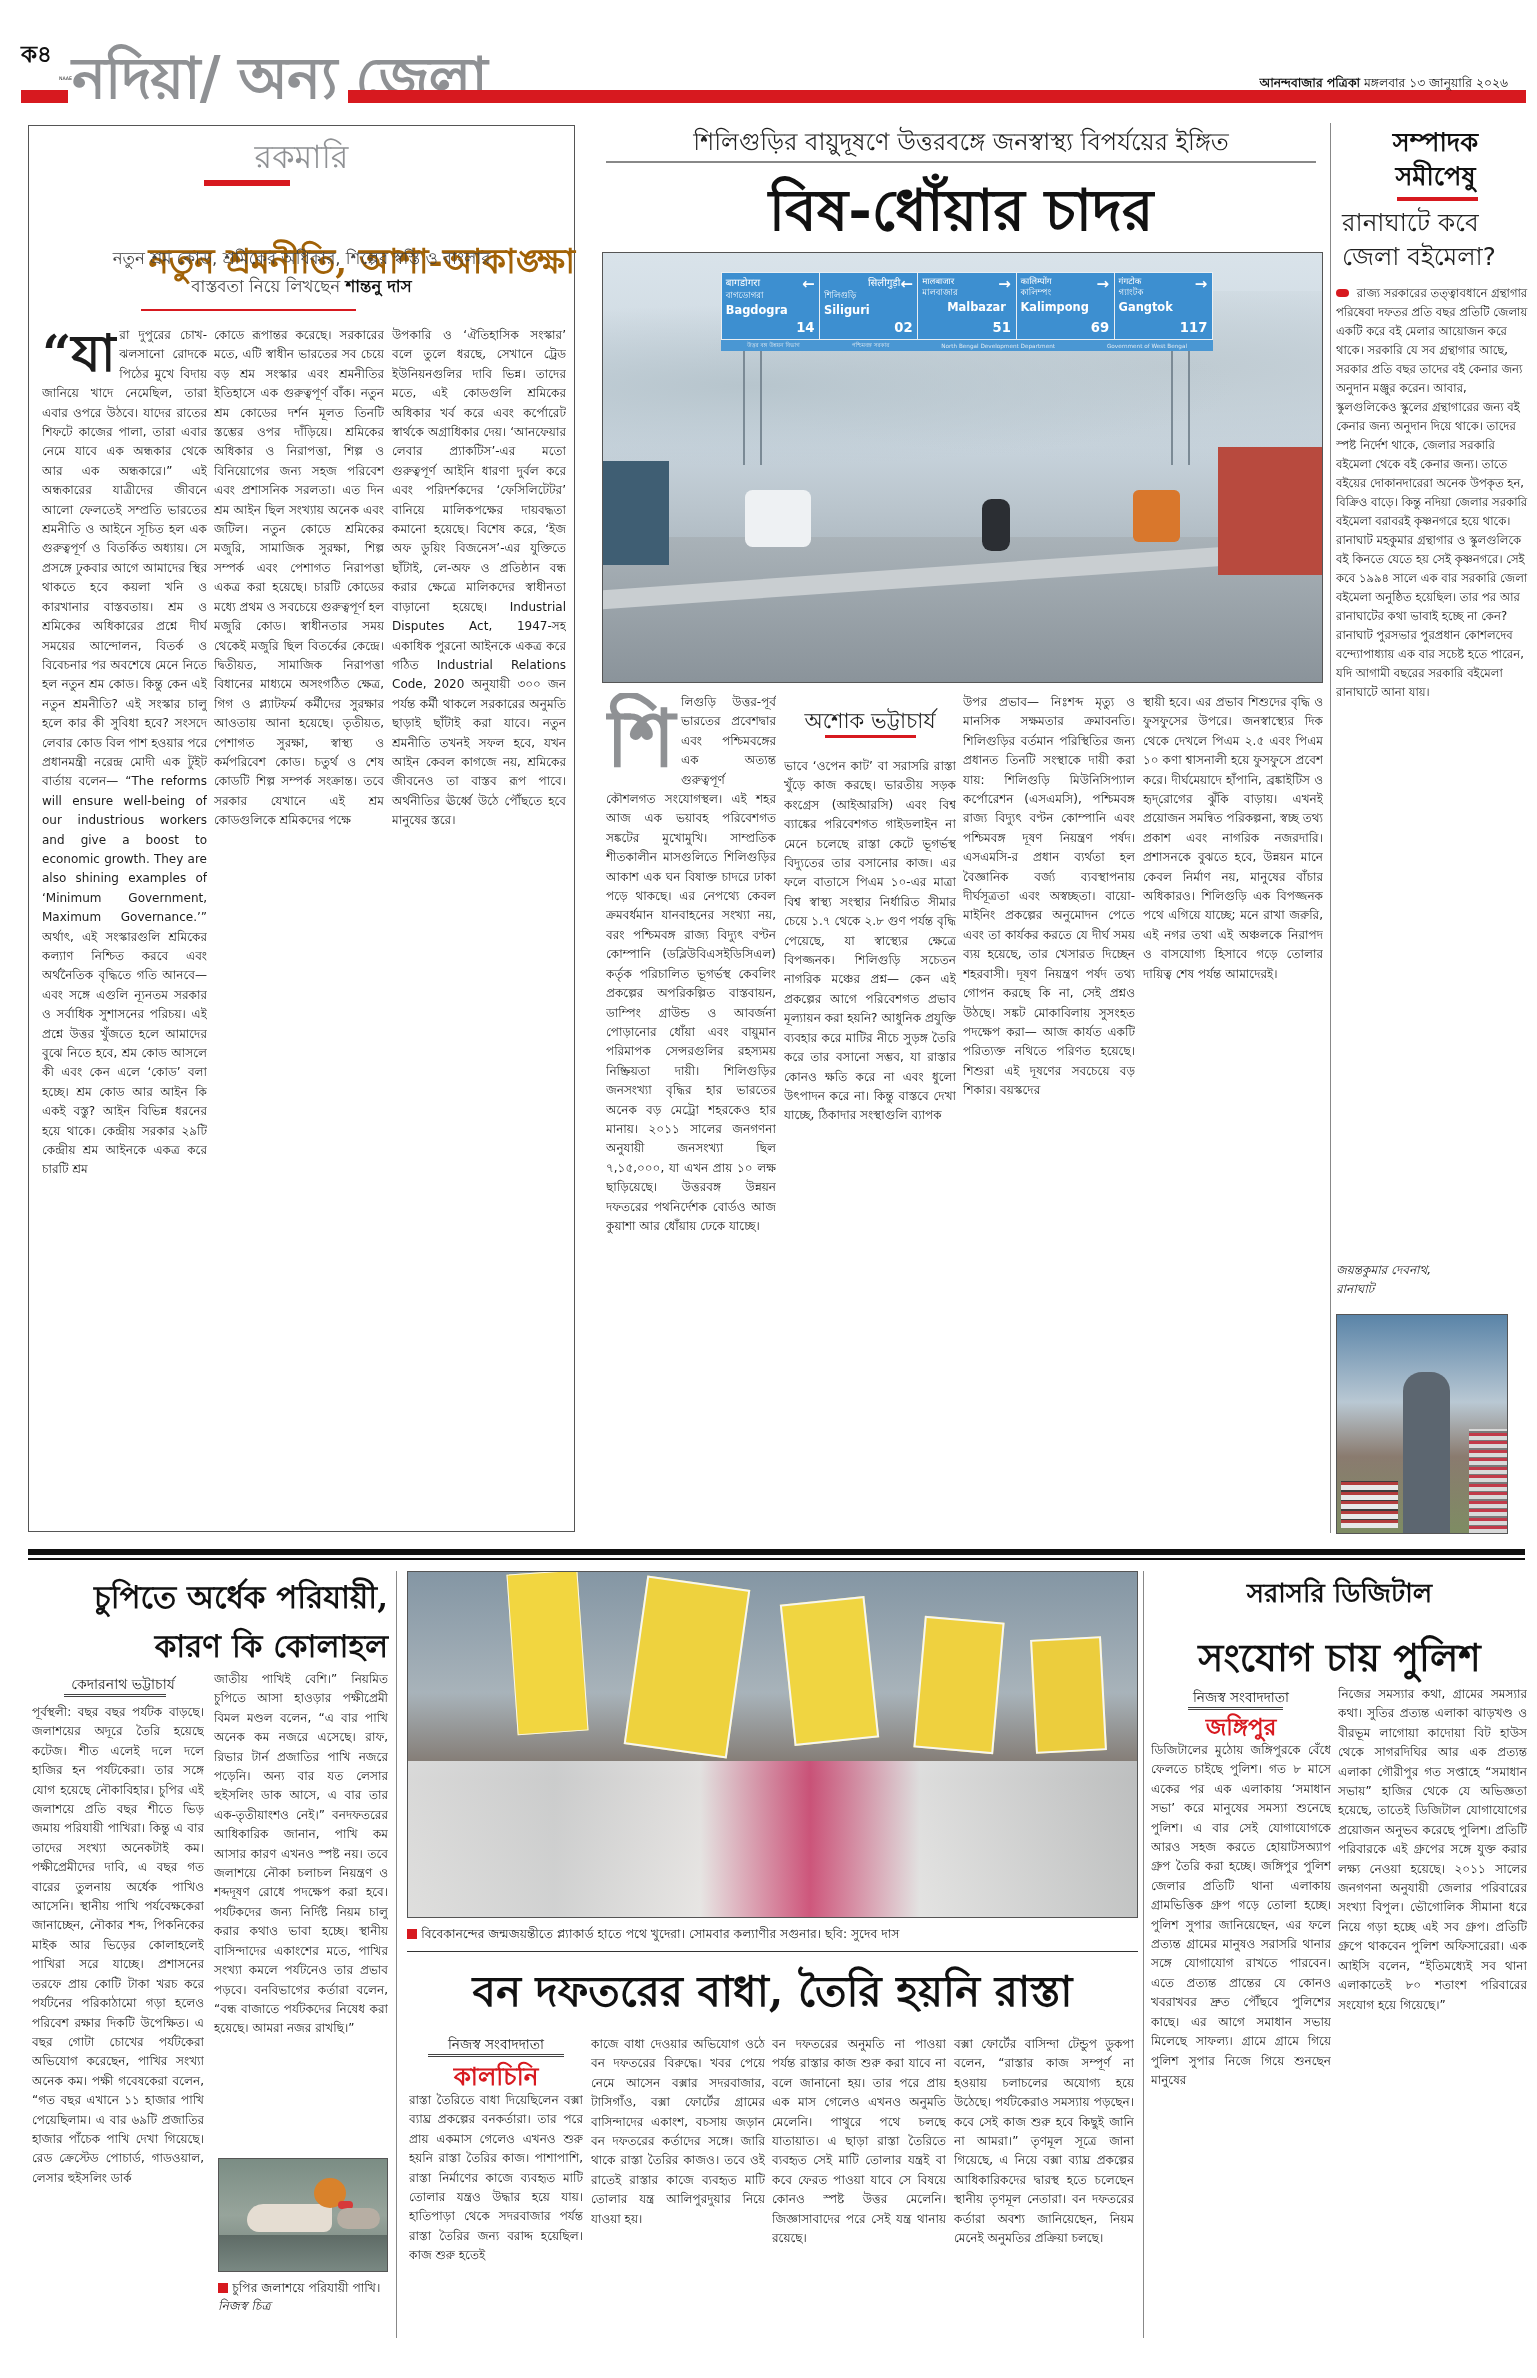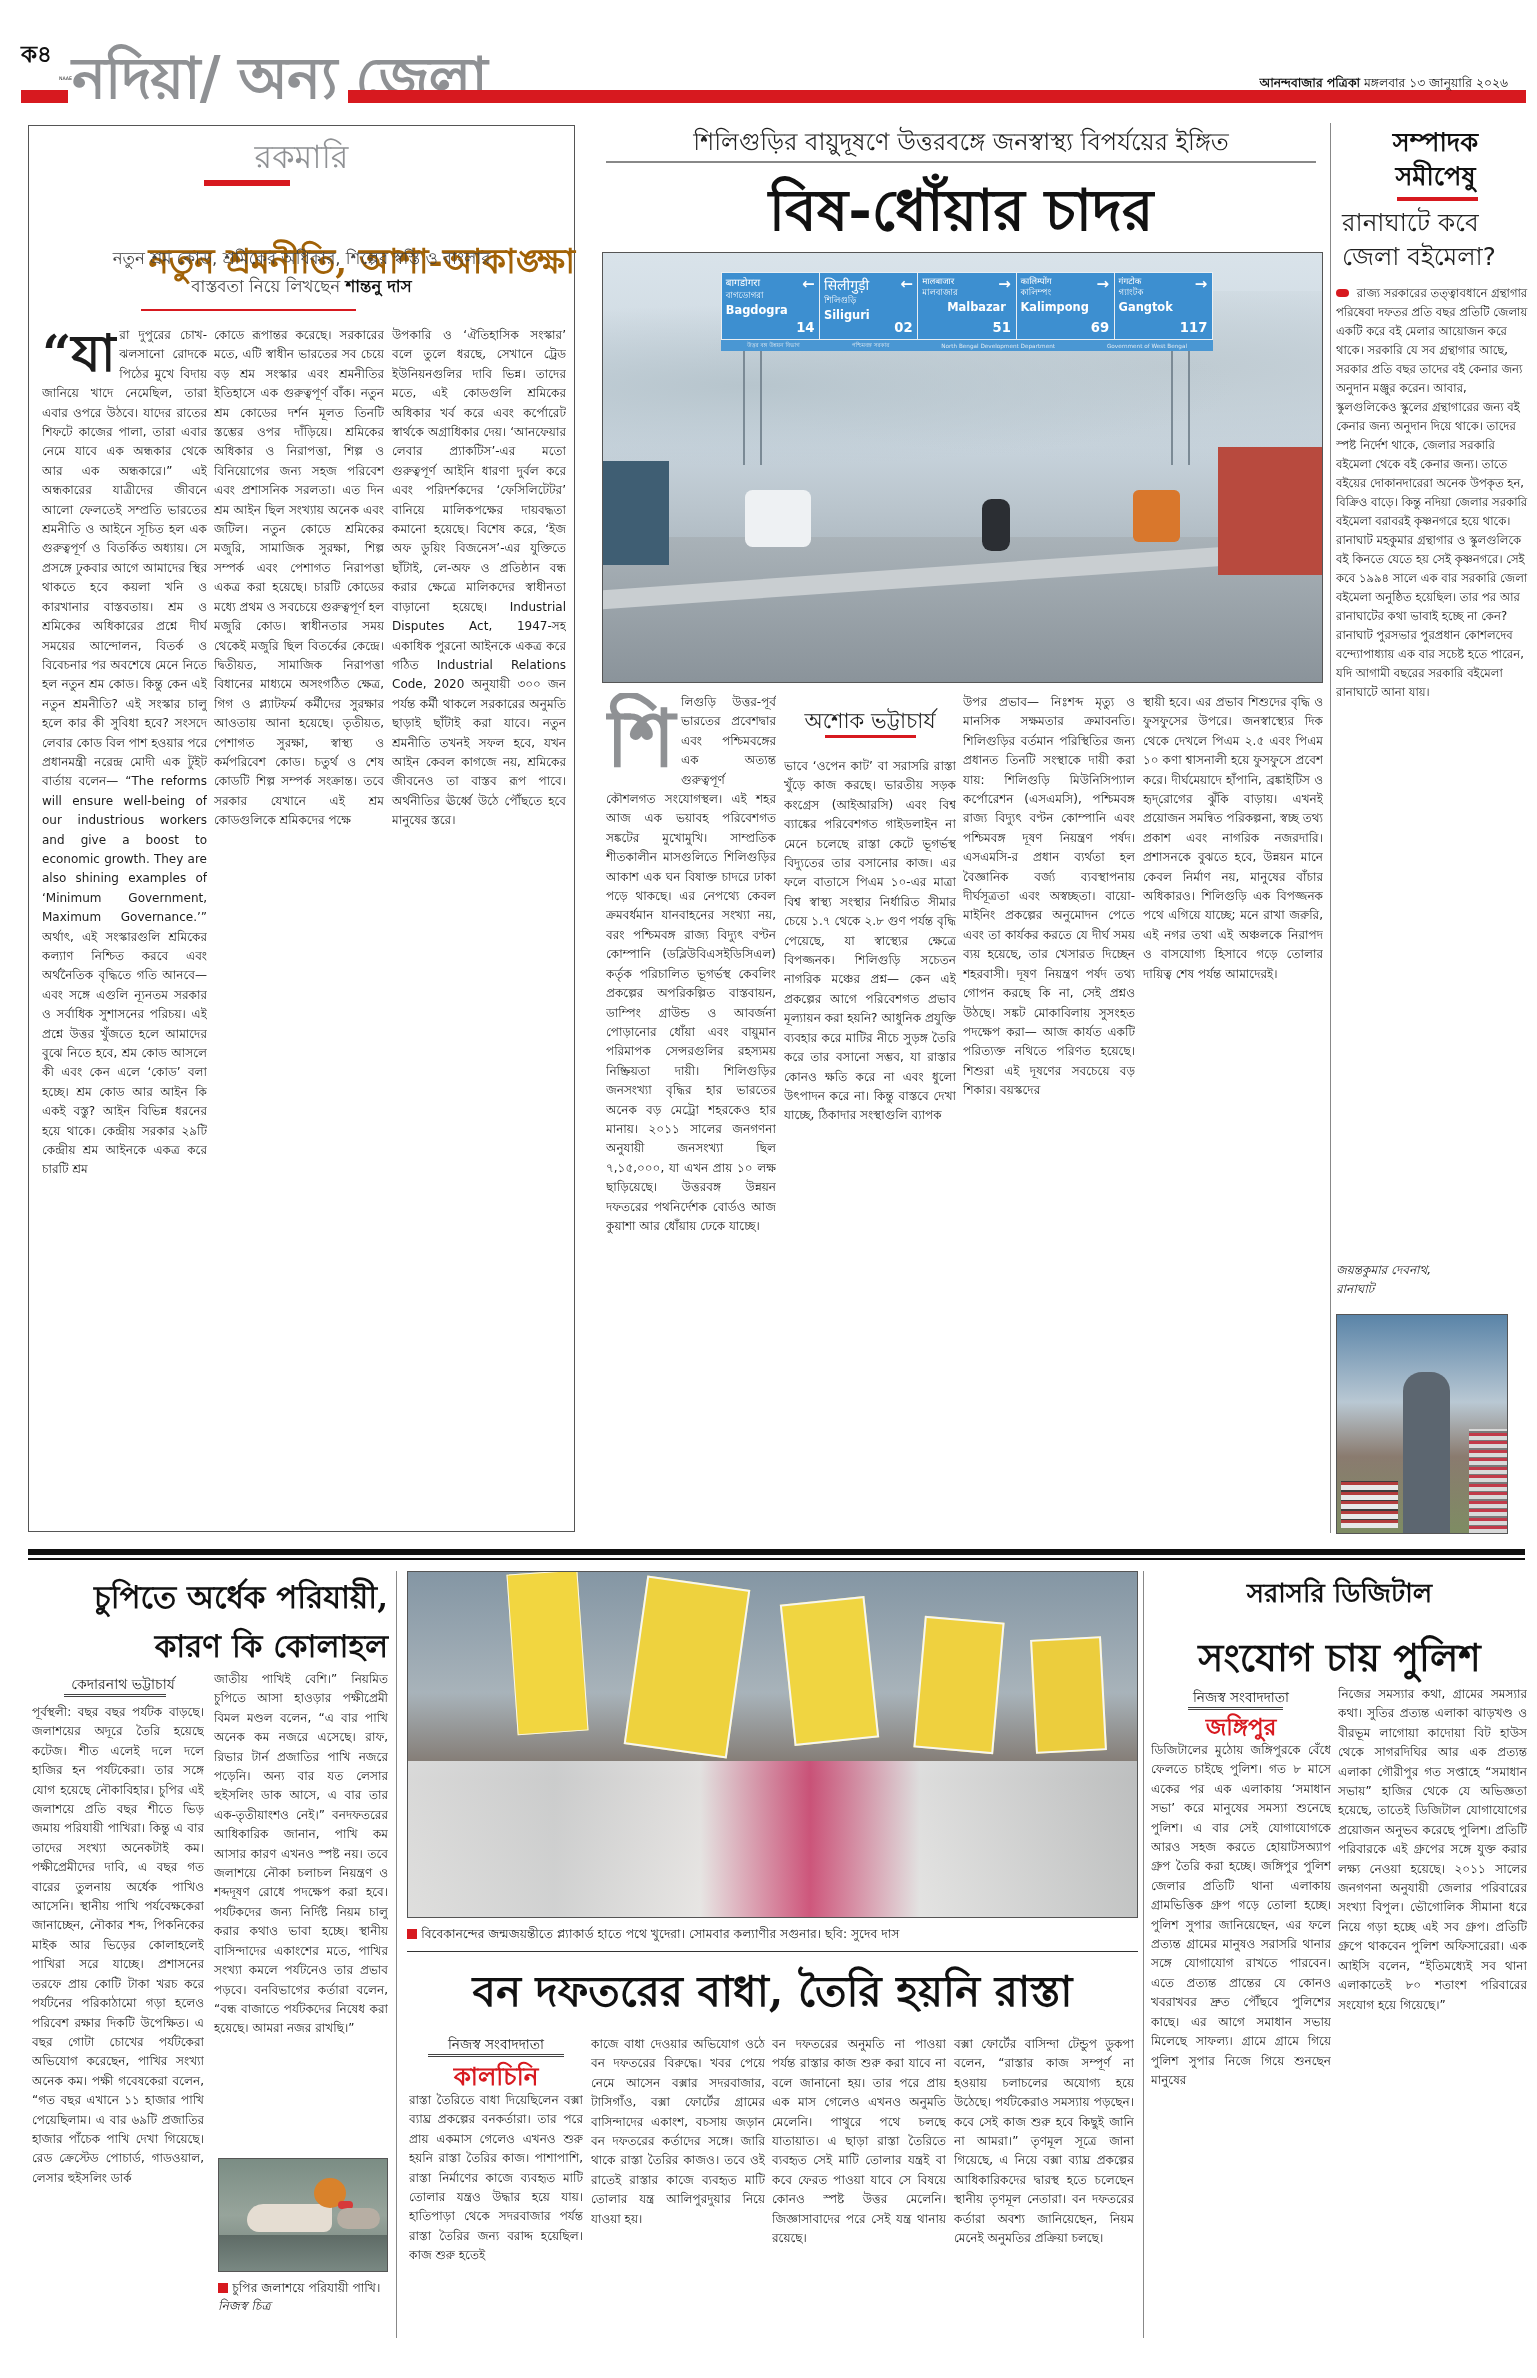--- a/index.html
+++ b/index.html
@@ -60,21 +60,21 @@
   <div class="abs" style="left:0;top:38px;width:721px;height:189px;background:radial-gradient(ellipse at 20% 50%,#b7c5cd 0%,transparent 60%),radial-gradient(ellipse at 80% 40%,#bfcbd2 0%,transparent 60%);"></div>
   <div class="abs" style="left:118px;top:19px;width:492px;height:68px;background:#3d8fd0;border:1.9px solid #e9eef2;display:flex;">
     <div class="sign-slot" style="flex:1;border-right:0.9px solid #e9eef2;color:#fff;padding:1.9px 3.8px;position:relative;">
       <div style="font-size:10px;">बागडोगरा</div>
       <div style="font-size:8.5px;">বাগডোগরা</div>
       <div style="font-size:11.4px;font-weight:bold;">Bagdogra</div>
       <div style="position:absolute;right:4.7px;top:1.9px;font-size:15px;font-weight:bold;">←</div>
       <div style="position:absolute;right:4.7px;bottom:3.8px;font-size:13.2px;font-weight:bold;">14</div>
     </div>
     <div class="sign-slot" style="flex:1;border-right:0.9px solid #e9eef2;color:#fff;padding:1.9px 3.8px;position:relative;">
-      <div style="font-size:14px;">सिलीगुड़ी</div>
+      <div style="font-size:10px;margin-left:44px;">सिलीगुड़ी</div>
       <div style="font-size:8.5px;">শিলিগুড়ি</div>
       <div style="font-size:11.4px;font-weight:bold;">Siliguri</div>
       <div style="position:absolute;right:4.7px;top:1.9px;font-size:15px;font-weight:bold;">←</div>
       <div style="position:absolute;right:4.7px;bottom:3.8px;font-size:13.2px;font-weight:bold;">02</div>
     </div>
     <div class="sign-slot" style="flex:1;border-right:0.9px solid #e9eef2;color:#fff;padding:1.9px 3.8px;position:relative;">
       <div style="font-size:8.5px;">मालबाजार</div>
       <div style="font-size:8.5px;">মালবাজার</div>
       <div style="font-size:11.4px;font-weight:bold;margin-left:25px;">Malbazar</div>
       <div style="position:absolute;right:4.7px;top:1.9px;font-size:15px;font-weight:bold;">→</div>

